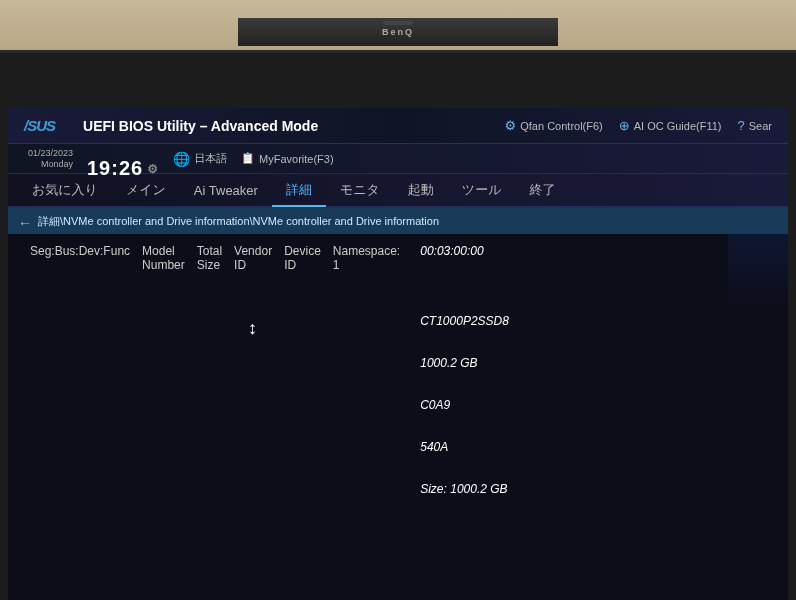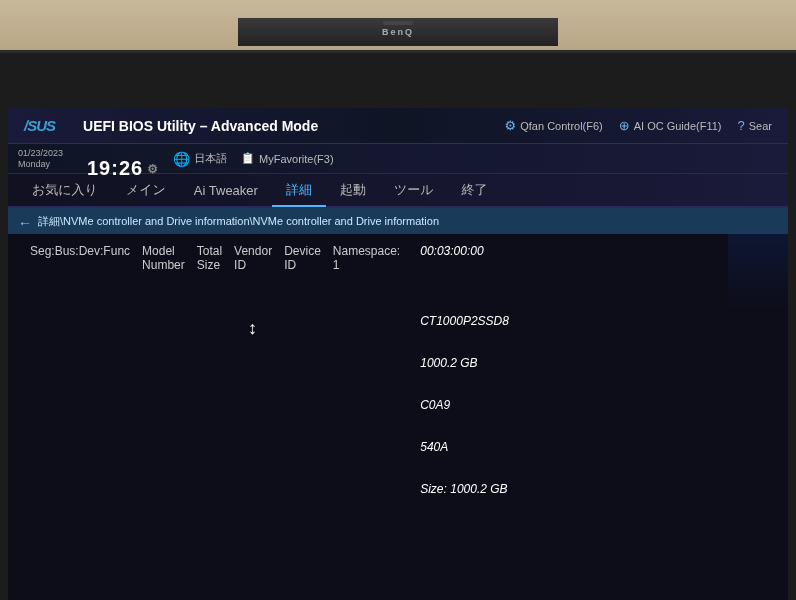--- a/index.html
+++ b/index.html
@@ -161,20 +161,21 @@
       gap: 14px;
     }
 
     .datetime-block {
       display: flex;
       flex-direction: column;
       font-size: 9px;
       color: #aaa;
       line-height: 1.2;
       min-width: 55px;
+      align-items: flex-end;
     }
 
     .time-display {
       display: flex;
       align-items: center;
       color: #fff;
       font-size: 20px;
       font-weight: bold;
       letter-spacing: 1px;
       gap: 4px;
@@ -363,20 +364,23 @@
           <span>お気に入り</span>
         </div>
         <div class="nav-item">
           <span>メイン</span>
         </div>
         <div class="nav-item">
           <span>Ai Tweaker</span>
         </div>
         <div class="nav-item active">
           <span>詳細</span>
+        </div>
+        <div class="nav-item">
+          <span>モニタ</span>
         </div>
         <div class="nav-item">
           <span>起動</span>
         </div>
         <div class="nav-item">
           <span>ツール</span>
         </div>
         <div class="nav-item">
           <span>終了</span>
         </div>

